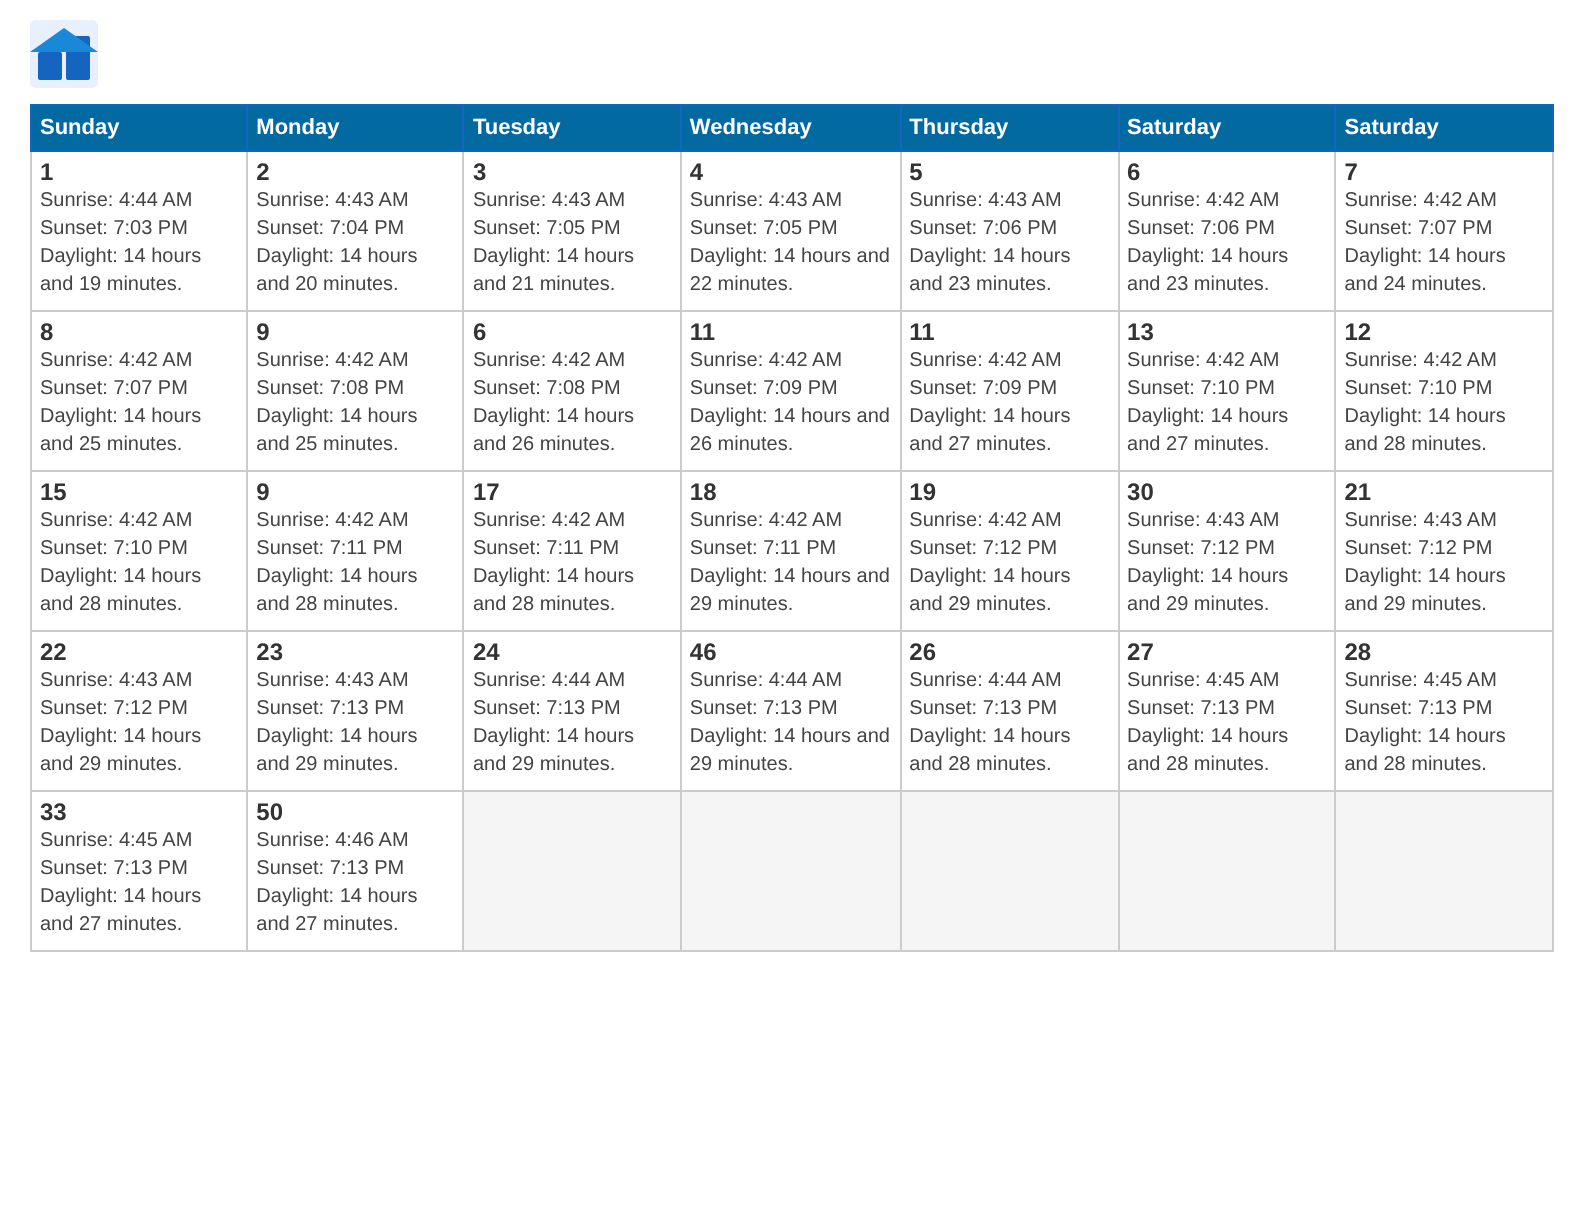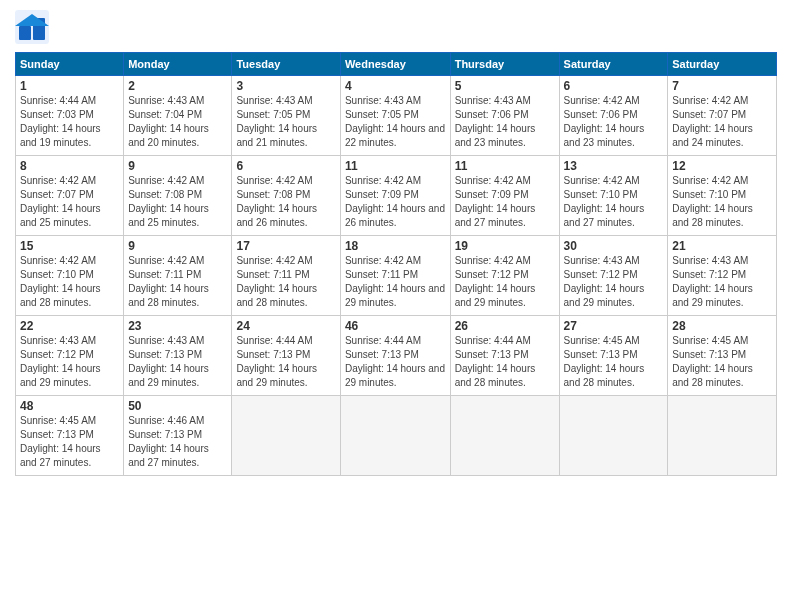--- a/index.html
+++ b/index.html
@@ -348,21 +348,21 @@
         <span class="day-num">28</span>
         <div class="day-info">
           Sunrise: 4:45 AM<br>
           Sunset: 7:13 PM<br>
           Daylight: 14 hours and 28 minutes.
         </div>
       </td>
         </tr>
         <tr>
           <td>
-        <span class="day-num">48</span>
+        <span class="day-num">33</span>
         <div class="day-info">
           Sunrise: 4:45 AM<br>
           Sunset: 7:13 PM<br>
           Daylight: 14 hours and 27 minutes.
         </div>
       </td>
           <td>
         <span class="day-num">50</span>
         <div class="day-info">
           Sunrise: 4:46 AM<br>

